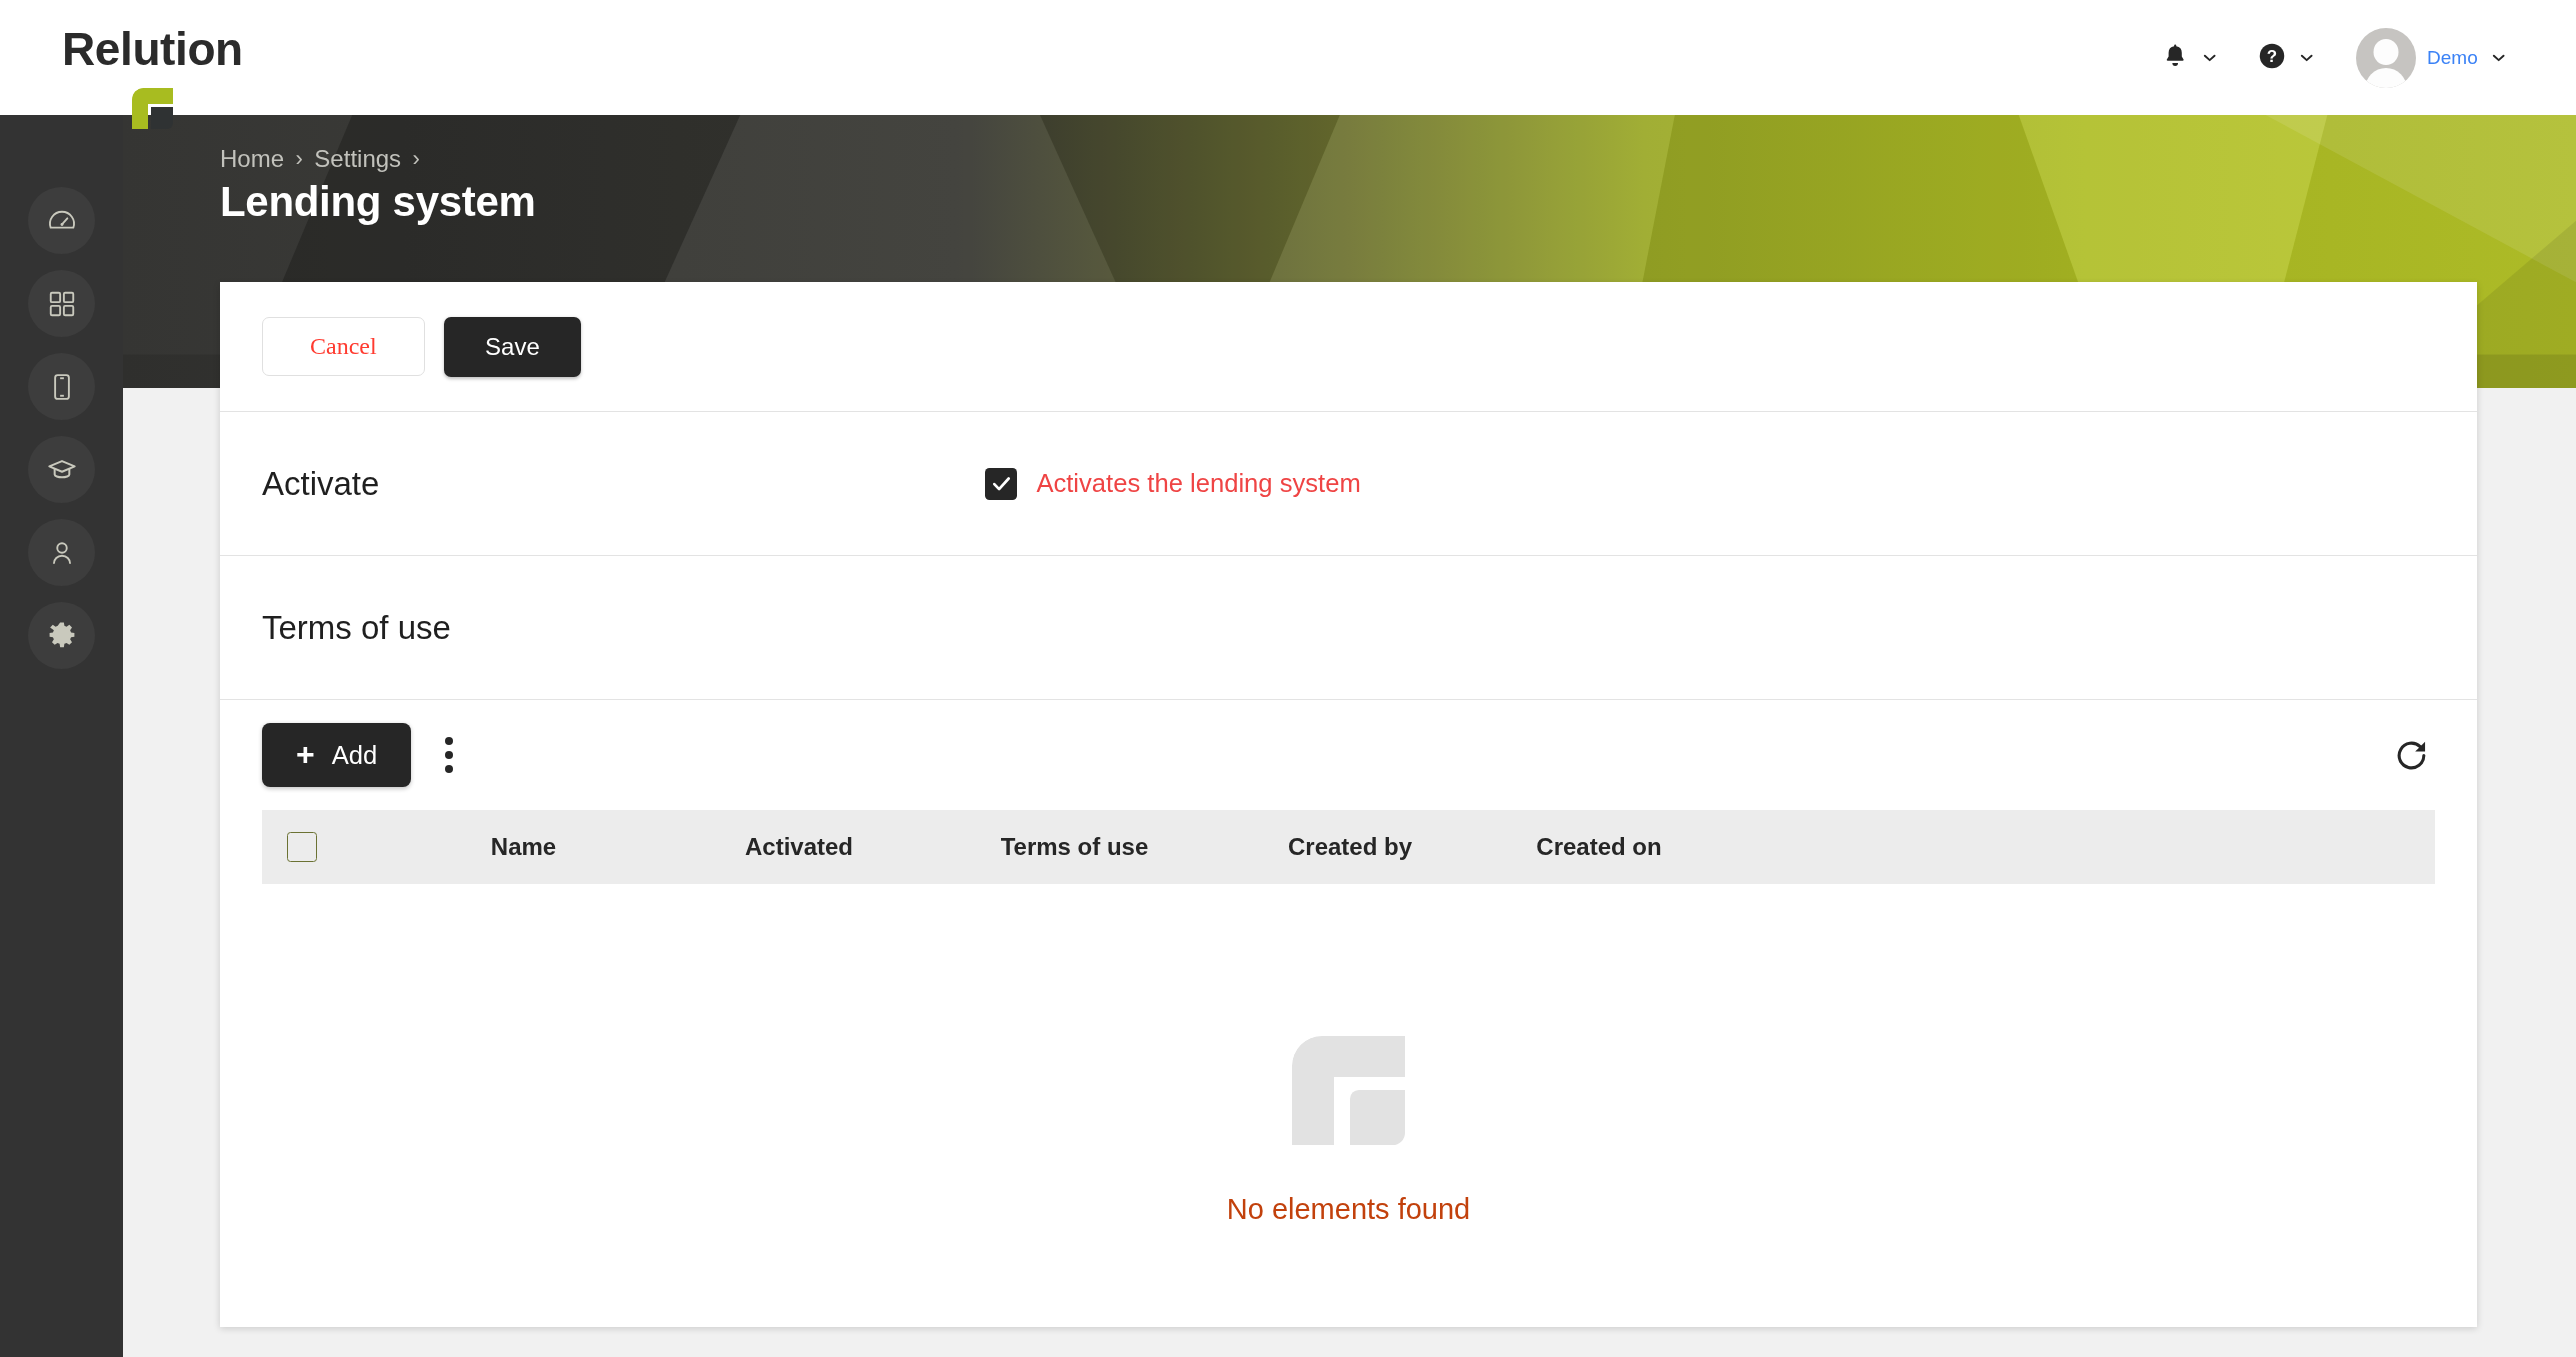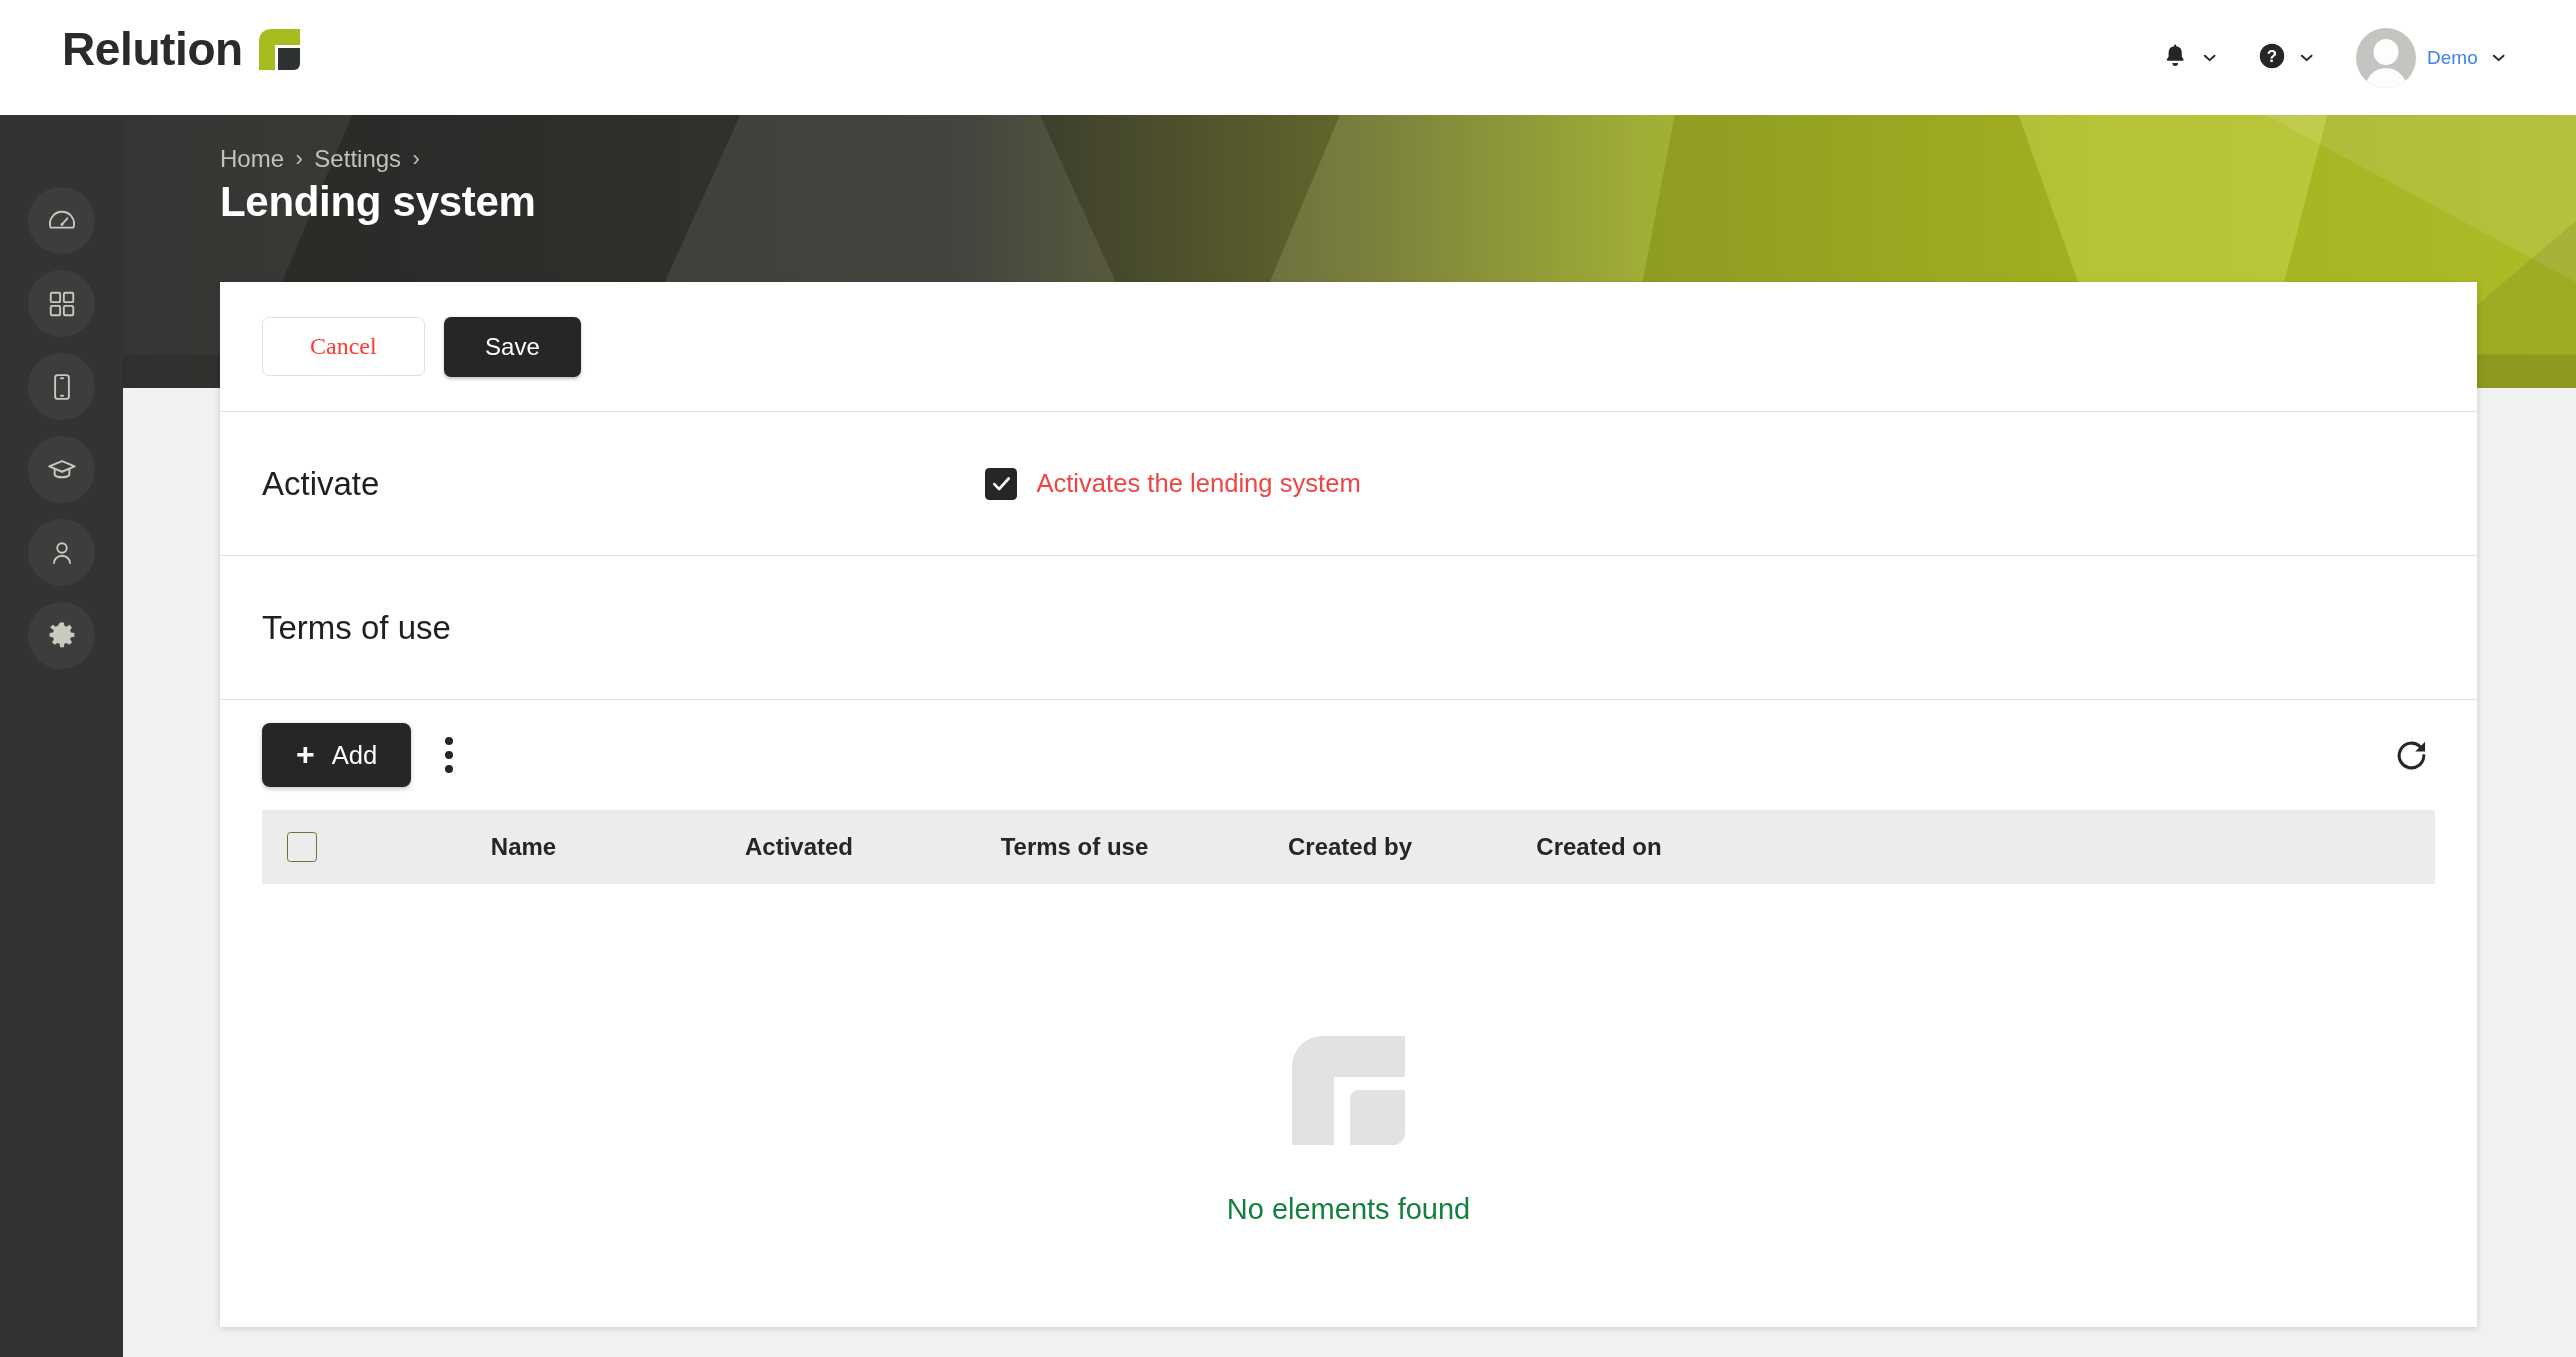--- a/index.html
+++ b/index.html
@@ -13,21 +13,21 @@
 
   
   #topbar {
     position: absolute; top: 0; left: 0;
     width: 2576px; height: 115px;
     background: #ffffff;
     z-index: 40;
   }
   #logo-wrap {
     position: absolute; left: 62px; top: 26.4px;
-    display: flex; align-items: center; gap: 16px;
+    display: flex; align-items: center; gap: 16px; flex-direction: column;
   }
   #logo-text {
     font-size: 46px; font-weight: 700; color: #2b2b2b;
     letter-spacing: -0.4px; line-height: 1;
   }
   #logo-mark { position: relative; width: 41px; height: 41px; }
   #logo-mark .lm-corner {
     position: absolute; left: 0; top: 0;
     width: 41px; height: 41px;
     background: #a8bc20;
@@ -209,21 +209,21 @@
       linear-gradient(#000 0 0) 0 0/113px 41px no-repeat;
     mask:
       linear-gradient(#000 0 0) 0 0/42px 109px no-repeat,
       linear-gradient(#000 0 0) 0 0/113px 41px no-repeat;
   }
   #empty-mark .em-sq {
     position: absolute; right: 0; bottom: 0; width: 55px; height: 55px;
     background: #e2e2e2; border-bottom-right-radius: 12.3px;
     border-top-left-radius: 8.8px;
   }
-  #empty-text { font-size: 29px; color: #15803d; }
+  #empty-text { font-size: 29px; color: #c2410c; }
 </style>
 </head>
 <body>
 
 <div id="topbar">
 
   <div id="logo-wrap">
     <span id="logo-text">Relution</span>
     <span id="logo-mark">
       <span class="lm-corner"></span>

